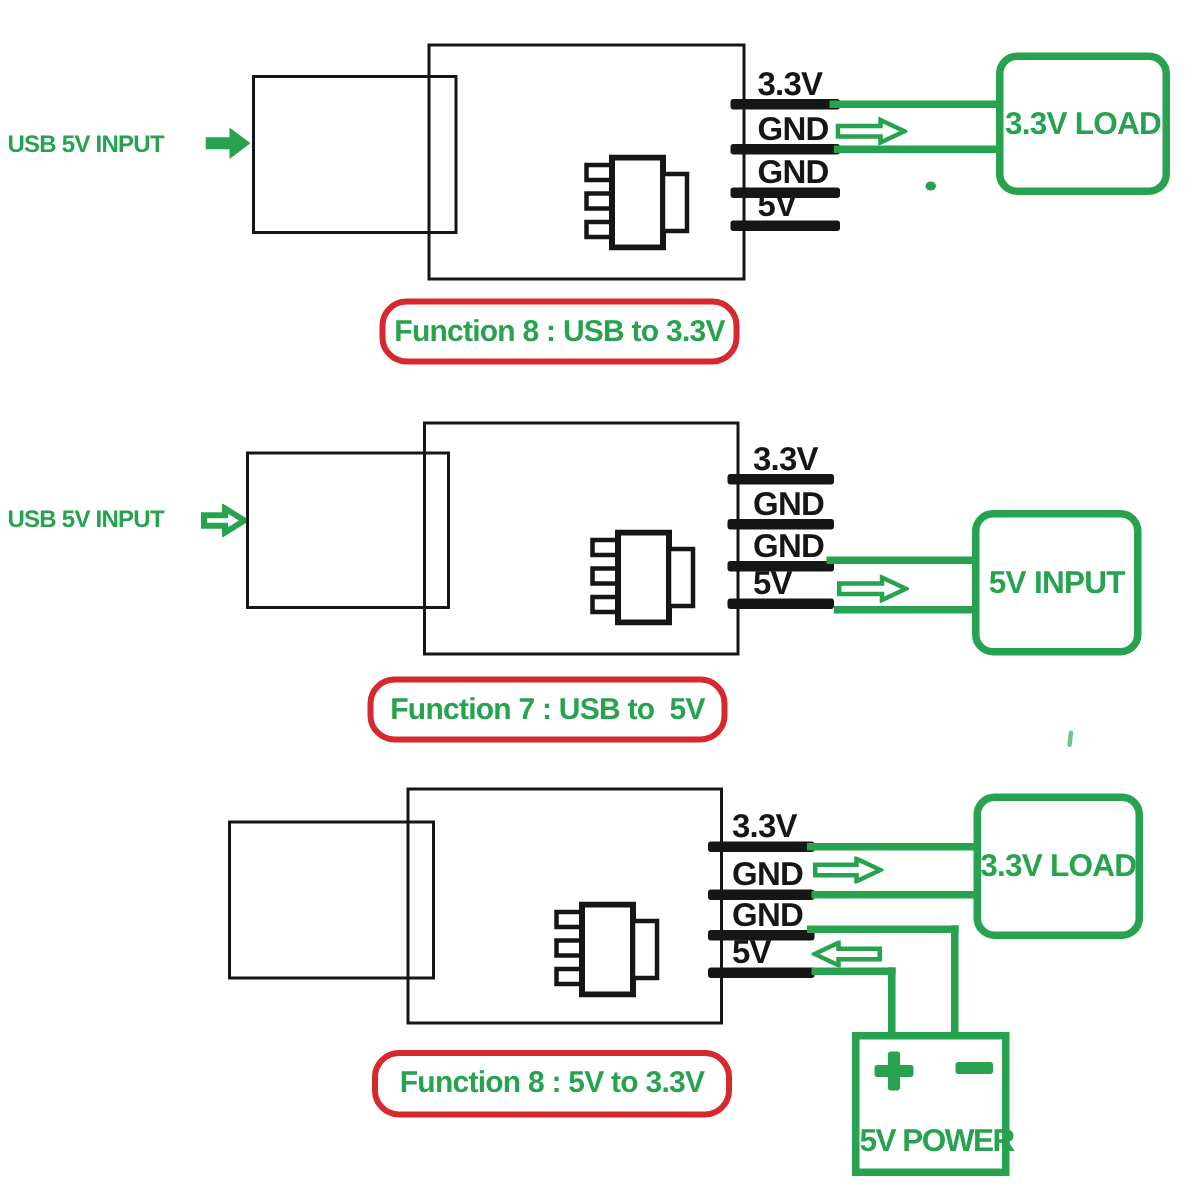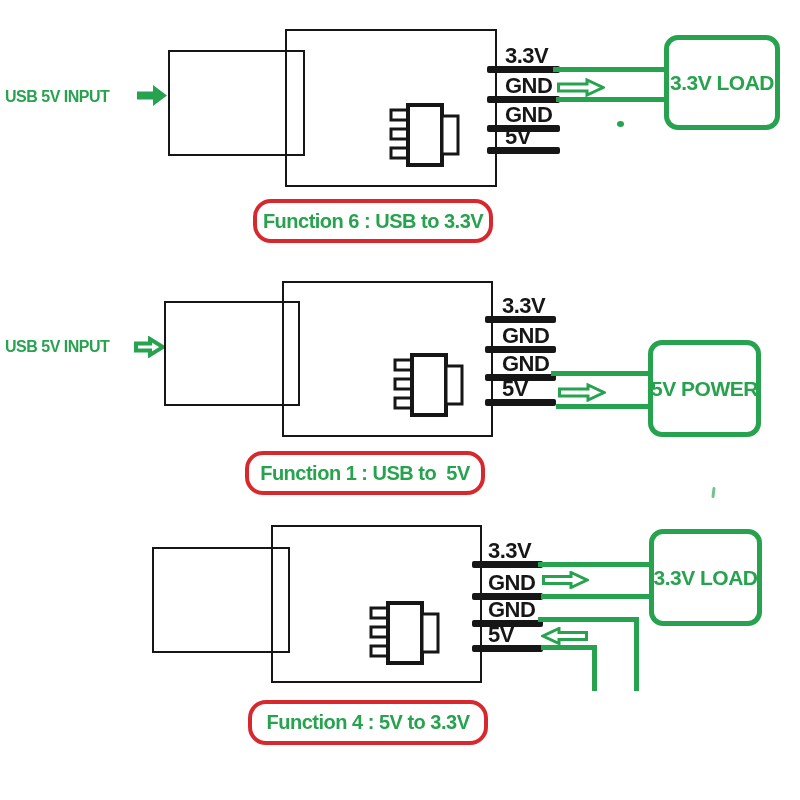--- a/index.html
+++ b/index.html
@@ -85,21 +85,21 @@
       <svg width="48" height="19" viewBox="0 0 48 19">
         <polygon points="1.5,6 30,6 30,2 46,9.5 30,17 30,13 1.5,13" fill="#fff" stroke="#27a24e" stroke-width="3"></polygon>
       </svg>
     </div>
     <div class="loadbox" style="left:664px;top:35px;width:116px;height:95px;">
       <span>3.3V LOAD</span>
     </div>
     <div class="dot" style="left:617px;top:121px;width:7px;height:6px;"></div>
 
     <div class="caption" style="left:253px;top:199px;width:240px;height:44px;">
-      <span>Function 6 : USB to 3.3V</span>
+      <span>Function 8 : USB to 3.3V</span>
     </div>
   </div>
 
   <div class="abs" style="inset:0;">
     <div class="inlabel" style="left:5px;top:335px;">USB 5V INPUT</div>
     <div class="abs" style="left:134px;top:336px;">
       <svg width="31" height="22" viewBox="0 0 31 22">
         <polygon points="2,7.5 16,7.5 16,3 29,11 16,19 16,14.5 2,14.5" fill="#fff" stroke="#27a24e" stroke-width="4"></polygon>
       </svg>
     </div>
@@ -125,25 +125,25 @@
     <div class="plabel" style="left:502px;top:379px;">5V</div>
 
     <div class="wire-h" style="left:551px;top:371px;width:99px;"></div>
     <div class="wire-h" style="left:556px;top:404px;width:94px;"></div>
     <div class="abs" style="left:558px;top:383px;">
       <svg width="48" height="19" viewBox="0 0 48 19">
         <polygon points="1.5,6 30,6 30,2 46,9.5 30,17 30,13 1.5,13" fill="#fff" stroke="#27a24e" stroke-width="3"></polygon>
       </svg>
     </div>
     <div class="loadbox" style="left:648px;top:340px;width:113px;height:97px;">
-      <span>5V POWER</span>
+      <span>5V INPUT</span>
     </div>
 
     <div class="caption" style="left:245px;top:451px;width:240px;height:44px;">
-      <span>Function 1 : USB to  5V</span>
+      <span>Function 7 : USB to  5V</span>
     </div>
     <div class="tick" style="left:712px;top:487px;width:3px;height:11px;"></div>
   </div>
 
   <div class="abs" style="inset:0;">
     <div class="rect" style="left:152px;top:547px;width:138px;height:106px;"></div>
     <div class="rect" style="left:271px;top:525px;width:211px;height:158px;"></div>
     <div class="abs" style="left:368px;top:601px;">
       <svg width="73" height="64" viewBox="0 0 73 64">
         <rect x="3" y="7" width="17" height="10" fill="#fff" stroke="#161616" stroke-width="3"></rect>
@@ -177,19 +177,25 @@
     <div class="wire-h" style="left:538px;top:617px;width:101px;"></div>
     <div class="wire-v" style="left:634px;top:617px;height:74px;"></div>
     <div class="abs" style="left:541px;top:627px;">
       <svg width="47" height="18" viewBox="0 0 47 18">
         <polygon points="45.5,5.5 18,5.5 18,1.5 2,9 18,16.5 18,12.5 45.5,12.5" fill="#fff" stroke="#27a24e" stroke-width="3"></polygon>
       </svg>
     </div>
     <div class="wire-h" style="left:541px;top:645px;width:56px;"></div>
     <div class="wire-v" style="left:592px;top:645px;height:46px;"></div>
 
+    <div class="powerbox" style="left:568px;top:688px;width:105px;height:96px;">
+      <div class="bar" style="left:10px;top:17px;width:26px;height:8px;"></div>
+      <div class="bar" style="left:19px;top:8px;width:8px;height:26px;"></div>
+      <div class="bar" style="left:64px;top:15px;width:25px;height:8px;"></div>
+      <div class="powerlabel">5V POWER</div>
+    </div>
 
     <div class="caption" style="left:248px;top:700px;width:240px;height:45px;">
-      <span>Function 4 : 5V to 3.3V</span>
+      <span>Function 8 : 5V to 3.3V</span>
     </div>
   </div>
 
 </div>
 
 </body></html>

